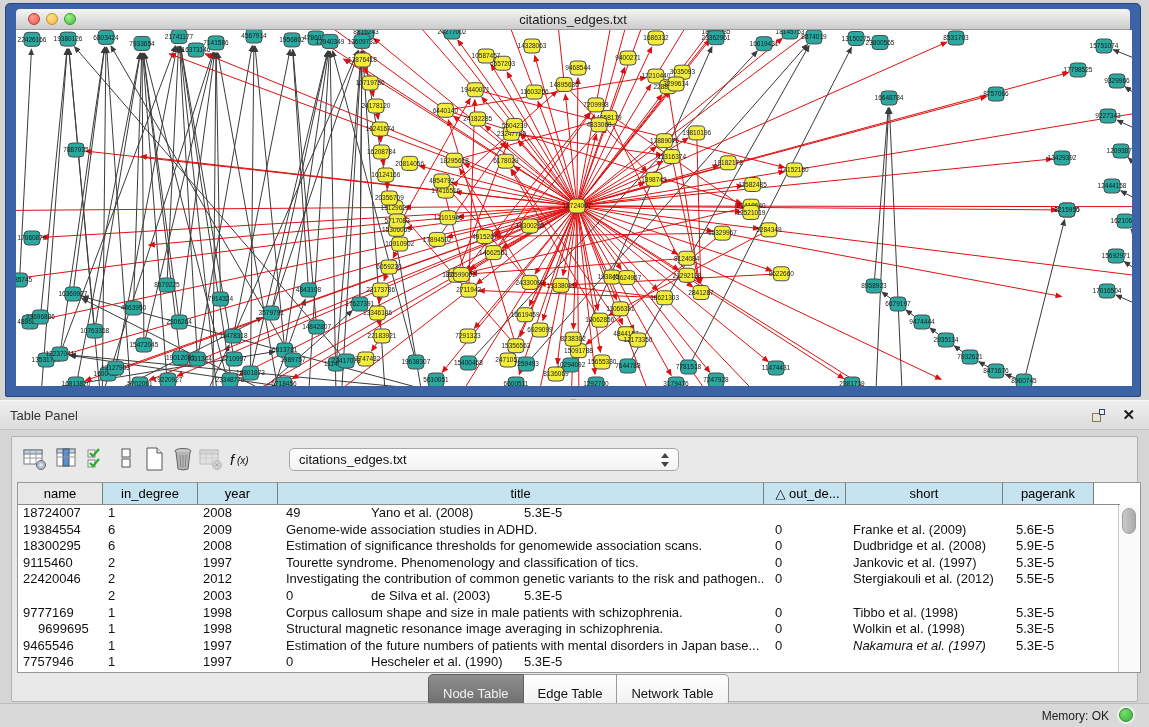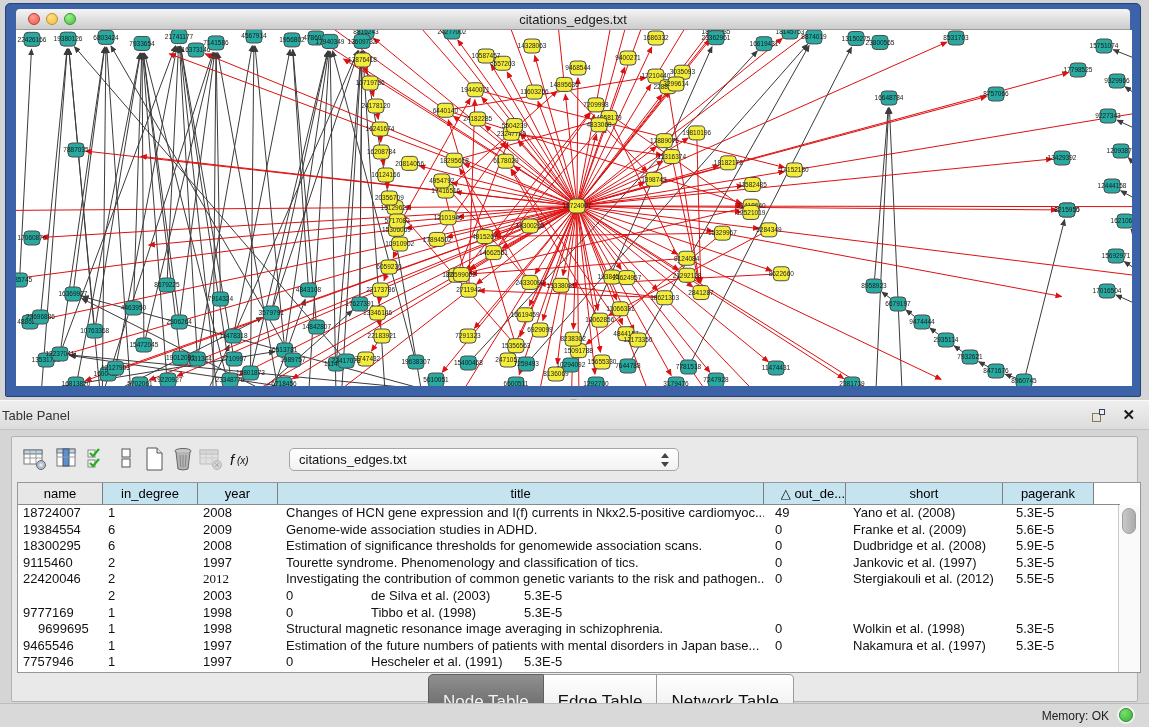--- a/index.html
+++ b/index.html
@@ -4,48 +4,48 @@
 <style>
 *{box-sizing:border-box;margin:0;padding:0}
 body{width:1149px;height:727px;position:relative;background:#d5d5d5;font-family:"Liberation Sans",sans-serif;overflow:hidden}
 #window{position:absolute;left:5px;top:3px;width:1136px;height:394px;background:#3c63a8;border:1px solid #26427c;border-radius:5px 5px 2px 2px;padding:5px 10px 11px 10px}
 #titlebar{height:21px;background:linear-gradient(#f5f5f5,#cccccc);border-radius:4px 4px 0 0;position:relative;border-bottom:1px solid #9a9a9a}
 .tl{position:absolute;top:4px;width:12px;height:12px;border-radius:50%;}
 #titletext{text-align:center;font-size:13px;color:#1a1a1a;line-height:21px}
 #graphArea{position:relative;width:1116px;height:356px;background:#ffffff;overflow:hidden}
 #splitter-dot{position:absolute;left:570px;top:399px;width:7px;height:3px;background:#b0b0b0;border-radius:2px}
 #tp-header{position:absolute;left:0;top:400px;width:1149px;height:30px;background:linear-gradient(#efefef,#dcdcdc);border-bottom:1px solid #c2c2c2;border-top:1px solid #f8f8f8}
-#tp-title{position:absolute;left:2px;top:7px;font-size:13px;color:#333}
+#tp-title{position:absolute;left:10px;top:7px;font-size:13px;color:#333}
 #tp-float{position:absolute;right:44px;top:8px;width:13px;height:13px}
 #tp-float .sq1{position:absolute;left:0;bottom:0;width:9px;height:9px;border:1px solid #8a7948;background:transparent}
 #tp-float .sq2{position:absolute;right:0;top:0;width:6px;height:6px;border:1px solid #30425f;background:#efefef}
 #tp-close{position:absolute;right:14px;top:5px;font-size:15px;font-weight:bold;color:#1a1a1a}
 #panelBox{position:absolute;left:11px;top:436px;width:1127px;height:266px;background:#e9e9e9;border:1px solid #b2b2b2;border-radius:2px}
 .tbicon{position:absolute;top:9px;width:26px;height:26px}
 #combo{position:absolute;left:277px;top:11px;width:390px;height:23px;background:linear-gradient(#ffffff,#f2f2f2);border:1px solid #a6a6a6;border-radius:5px;font-size:13px;color:#111;line-height:21px;padding-left:9px}
 #combo .stepper{position:absolute;right:9px;top:4px;width:9px;height:14px}
 #combo .stepper .up{position:absolute;top:0;left:1px;width:0;height:0;border-left:4px solid transparent;border-right:4px solid transparent;border-bottom:5px solid #444}
 #combo .stepper .dn{position:absolute;bottom:0;left:1px;width:0;height:0;border-left:4px solid transparent;border-right:4px solid transparent;border-top:5px solid #444}
 #tableWrap{position:absolute;left:5px;top:45px;width:1124px;height:191px;background:#fff;border:1px solid #979797}
 #thead{display:flex;height:22px}
 .th{height:22px;background:#c6e3f0;border-right:1px solid #7d7d7d;border-bottom:1px solid #8a8a8a;font-size:13px;color:#000000;text-align:center;line-height:21px;overflow:hidden;white-space:nowrap}
 .th.gray{background:#e7e7e7}
-.th.leftal{text-align:right;padding-left:6px}
+.th.leftal{text-align:center;padding-left:6px}
 .th.filler{background:#ffffff;border-right:none}
 #tbody{position:relative}
 .tr{display:flex;height:16.6px;line-height:16.6px;font-size:13px;color:#111;white-space:nowrap}
 .td{overflow:hidden;padding-left:5px}
 .td:nth-child(4){padding-left:8px}
 .td:nth-child(5){padding-left:11px}
 .td:nth-child(6){padding-left:7px}
 .td:nth-child(7){padding-left:13px}
 #vscroll{position:absolute;right:0;top:22px;width:22px;height:167px;background:#fafafa;border-left:1px solid #c9c9c9}
 #vthumb{position:absolute;left:3px;top:3px;width:14px;height:26px;background:linear-gradient(90deg,#c9c9c9,#ababab);border-radius:7px;border:1px solid #9e9e9e}
 #tabs{position:absolute;left:416px;top:237px;height:24px;display:flex}
-.tab{height:32px;font-size:17px;line-height:22px;padding:16px 14px;border:1px solid #9b9b9b;background:linear-gradient(#ffffff,#f1f1f1);color:#111}
+.tab{height:32px;font-size:13px;line-height:22px;padding:8px 14px;border:1px solid #9b9b9b;background:linear-gradient(#ffffff,#f1f1f1);color:#111}
 .tab.sel{background:linear-gradient(#8f8f8f,#6e6e6e);color:#f2f2f2;border-color:#5f5f5f}
 .tab.first{border-radius:5px 0 0 5px}
 .tab.last{border-radius:0 5px 5px 0;border-left:none}
 .tab.mid{border-left:none}
 #statusbar{position:absolute;left:0;top:703px;width:1149px;height:24px;background:#d9d9d9;border-top:1px solid #bdbdbd}
 #mem-label{position:absolute;right:40px;top:5px;font-size:12px;color:#222}
 #mem-dot{position:absolute;right:16px;top:4px;width:14px;height:14px;border-radius:50%;background:radial-gradient(circle at 35% 30%,#7ade6e,#35b335);border:1px solid #2e8f2e;box-shadow:0 0 0 2px rgba(250,250,250,.75)}
 svg text{font-family:"Liberation Sans",sans-serif}
 </style>
 </head>
@@ -774,21 +774,20 @@
         <div class="th leftal" style="width: 82px;">△ out_de...</div>
         <div class="th" style="width: 157px;">short</div>
         <div class="th" style="width: 91px;">pagerank</div>
         <div class="th filler" style="width: 26px;"></div>
       </div>
     <div id="tbody">
         <div class="tr">
           <div class="td" style="width: 85px;">18724007</div>
           <div class="td" style="width: 95px;">1</div>
           <div class="td" style="width: 80px;">2008</div>
-          <div class="td" style="width: 486px;">Changes of HCN gene expression and I(f) currents in Nkx2.5-positive cardiomyoc...</div>
           <div class="td" style="width: 82px;">49</div>
           <div class="td" style="width: 157px;">Yano et al. (2008)</div>
           <div class="td" style="width: 91px;">5.3E-5</div>
         </div>
         <div class="tr">
           <div class="td" style="width: 85px;">19384554</div>
           <div class="td" style="width: 95px;">6</div>
           <div class="td" style="width: 80px;">2009</div>
           <div class="td" style="width: 486px;">Genome-wide association studies in ADHD.</div>
           <div class="td" style="width: 82px;">0</div>
@@ -809,66 +808,67 @@
           <div class="td" style="width: 95px;">2</div>
           <div class="td" style="width: 80px;">1997</div>
           <div class="td" style="width: 486px;">Tourette syndrome. Phenomenology and classification of tics.</div>
           <div class="td" style="width: 82px;">0</div>
           <div class="td" style="width: 157px;">Jankovic et al. (1997)</div>
           <div class="td" style="width: 91px;">5.3E-5</div>
         </div>
         <div class="tr">
           <div class="td" style="width: 85px;">22420046</div>
           <div class="td" style="width: 95px;">2</div>
-          <div class="td" style="width: 80px; font-family: Liberation Serif, serif;">2012</div>
+          <div class="td" style="width: 80px;">2012</div>
           <div class="td" style="width: 486px;">Investigating the contribution of common genetic variants to the risk and pathogen...</div>
           <div class="td" style="width: 82px;">0</div>
           <div class="td" style="width: 157px;">Stergiakouli et al. (2012)</div>
           <div class="td" style="width: 91px;">5.5E-5</div>
         </div>
         <div class="tr">
           <div class="td" style="width: 85px; margin-top: 48px;">14569117</div>
           <div class="td" style="width: 95px;">2</div>
           <div class="td" style="width: 80px;">2003</div>
           <div class="td" style="width: 82px;">0</div>
           <div class="td" style="width: 157px;">de Silva et al. (2003)</div>
           <div class="td" style="width: 91px;">5.3E-5</div>
         </div>
         <div class="tr">
           <div class="td" style="width: 85px;">9777169</div>
           <div class="td" style="width: 95px;">1</div>
           <div class="td" style="width: 80px;">1998</div>
+          <div class="td" style="width: 486px;">Corpus callosum shape and size in male patients with schizophrenia.</div>
           <div class="td" style="width: 82px;">0</div>
           <div class="td" style="width: 157px;">Tibbo et al. (1998)</div>
           <div class="td" style="width: 91px;">5.3E-5</div>
         </div>
         <div class="tr">
           <div class="td" style="width: 85px; padding-left: 20px;">9699695</div>
           <div class="td" style="width: 95px;">1</div>
           <div class="td" style="width: 80px;">1998</div>
           <div class="td" style="width: 486px;">Structural magnetic resonance image averaging in schizophrenia.</div>
           <div class="td" style="width: 82px;">0</div>
           <div class="td" style="width: 157px;">Wolkin et al. (1998)</div>
           <div class="td" style="width: 91px;">5.3E-5</div>
         </div>
         <div class="tr">
           <div class="td" style="width: 85px;">9465546</div>
           <div class="td" style="width: 95px;">1</div>
           <div class="td" style="width: 80px;">1997</div>
           <div class="td" style="width: 486px;">Estimation of the future numbers of patients with mental disorders in Japan base...</div>
           <div class="td" style="width: 82px;">0</div>
-          <div class="td" style="width: 157px;">Nakamura et al. (1997)</div>
+          <div class="td" style="width: 157px; font-style: italic;">Nakamura et al. (1997)</div>
           <div class="td" style="width: 91px;">5.3E-5</div>
         </div>
         <div class="tr">
           <div class="td" style="width: 85px;">7757946</div>
           <div class="td" style="width: 95px;">1</div>
           <div class="td" style="width: 80px;">1997</div>
           <div class="td" style="width: 82px;">0</div>
-          <div class="td" style="width: 157px;">Hescheler et al. (1991)</div>
+          <div class="td" style="width: 157px;">Hescheler et al. (1990)</div>
           <div class="td" style="width: 91px;">5.3E-5</div>
         </div>
       </div>
     <div id="vscroll">
         <div id="vthumb"></div>
       </div>
   </div>
 
   <div id="tabs">
       <div class="tab first sel">Node Table</div>

